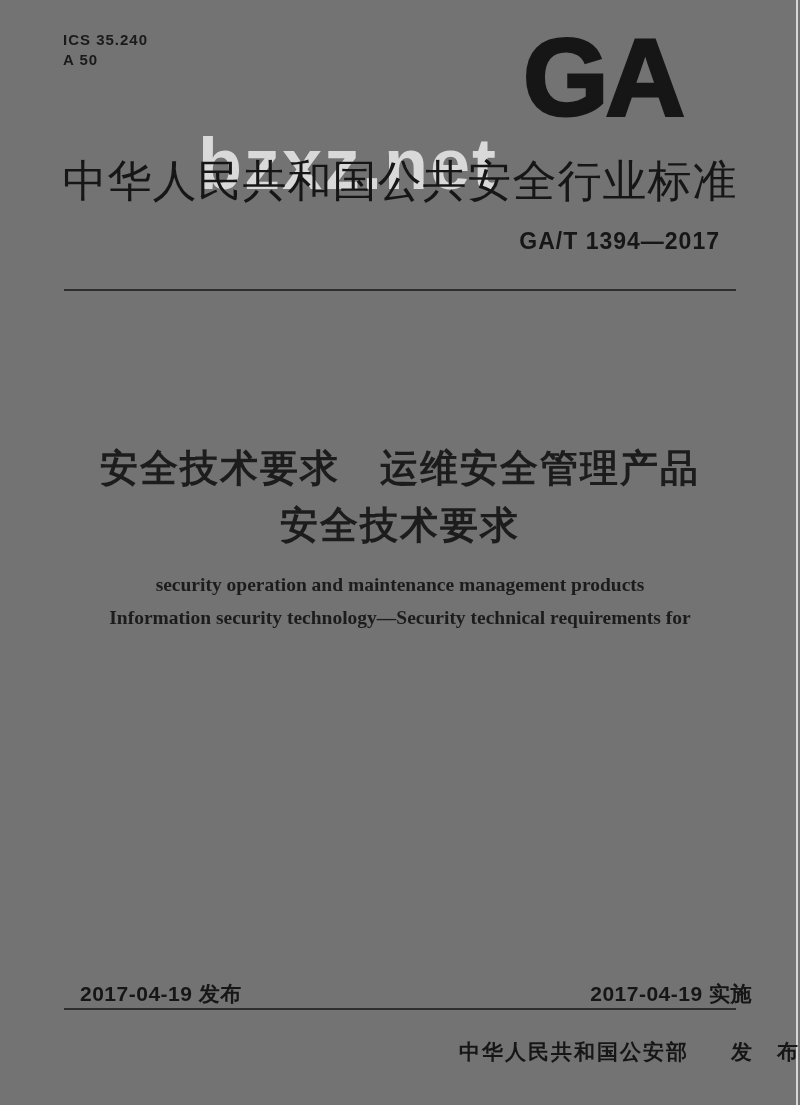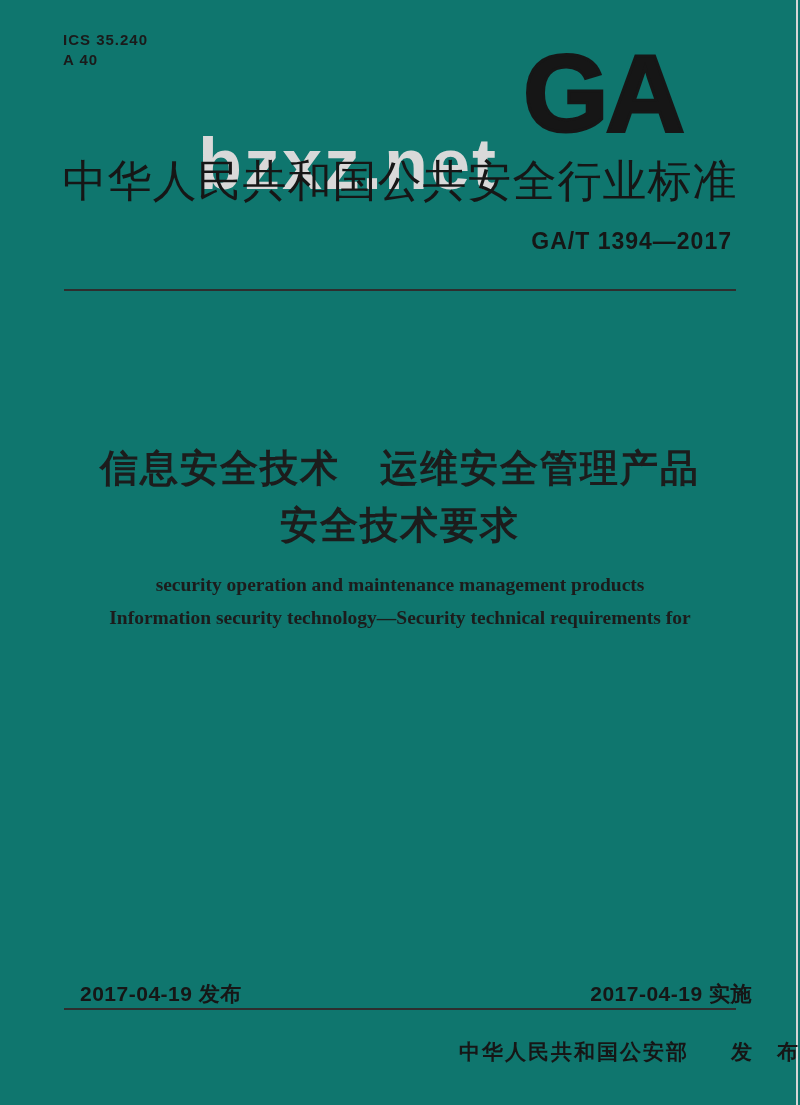--- a/index.html
+++ b/index.html
@@ -4,21 +4,21 @@
 <style>
   html, body {
     margin: 0;
     padding: 0;
     background: #ffffff;
   }
   .page {
     position: relative;
     width: 800px;
     height: 1105px;
-    background: #0f766e;
+    background: #737373;
     overflow: hidden;
     font-family: "Liberation Sans", sans-serif;
     color: #1a1a1a;
   }
   
   .page-edge-right {
     position: absolute;
     top: 0;
     right: 2px;
     width: 2px;
@@ -38,21 +38,20 @@
     position: absolute;
     left: 523px;
     top: 22px;
     font-size: 110px;
     line-height: 1;
     font-weight: 900;
     letter-spacing: -3px;
     color: #161616;
     -webkit-text-stroke: 3px #161616;
     font-family: "Liberation Sans", sans-serif;
-    margin-top: 16px;
   }
   .watermark {
     position: absolute;
     left: 198px;
     top: 128px;
     font-size: 72px;
     font-weight: bold;
     letter-spacing: 2px;
     color: #d9d9d9;
     z-index: 1;
@@ -67,21 +66,21 @@
     text-align: center;
     font-size: 44px;
     font-weight: normal;
     letter-spacing: 1px;
     white-space: nowrap;
     color: #161616;
     z-index: 2;
   }
   .std-number {
     position: absolute;
-    right: 68px;
+    right: 80px;
     top: 228px;
     font-size: 23px;
     font-weight: bold;
     letter-spacing: 1px;
     color: #161616;
     z-index: 2;
   }
   .rule-top {
     position: absolute;
     left: 64px;
@@ -151,35 +150,35 @@
 </style>
 </head>
 <body>
 
 <div class="page">
 
   <div class="page-edge-right"></div>
 
   <div class="ics-block">
     <div>ICS 35.240</div>
-    <div>A 40</div>
+    <div>A 50</div>
   </div>
 
   <div class="ga-logo">GA</div>
 
   <div class="watermark">bzxz.net</div>
 
   <div class="header-title">中华人民共和国公共安全行业标准</div>
 
   <div class="std-number">GA/T 1394—2017</div>
 
   <div class="rule-top"></div>
 
   <div class="main-title">
-    <div>信息安全技术　运维安全管理产品</div>
+    <div>安全技术要求　运维安全管理产品</div>
     <div>安全技术要求</div>
   </div>
 
   <div class="subtitle-en">
     <div>security operation and maintenance management products</div>
     <div>Information security technology—Security technical requirements for</div>
   </div>
 
   <div class="dates-row">
     <span>2017-04-19 发布</span>

